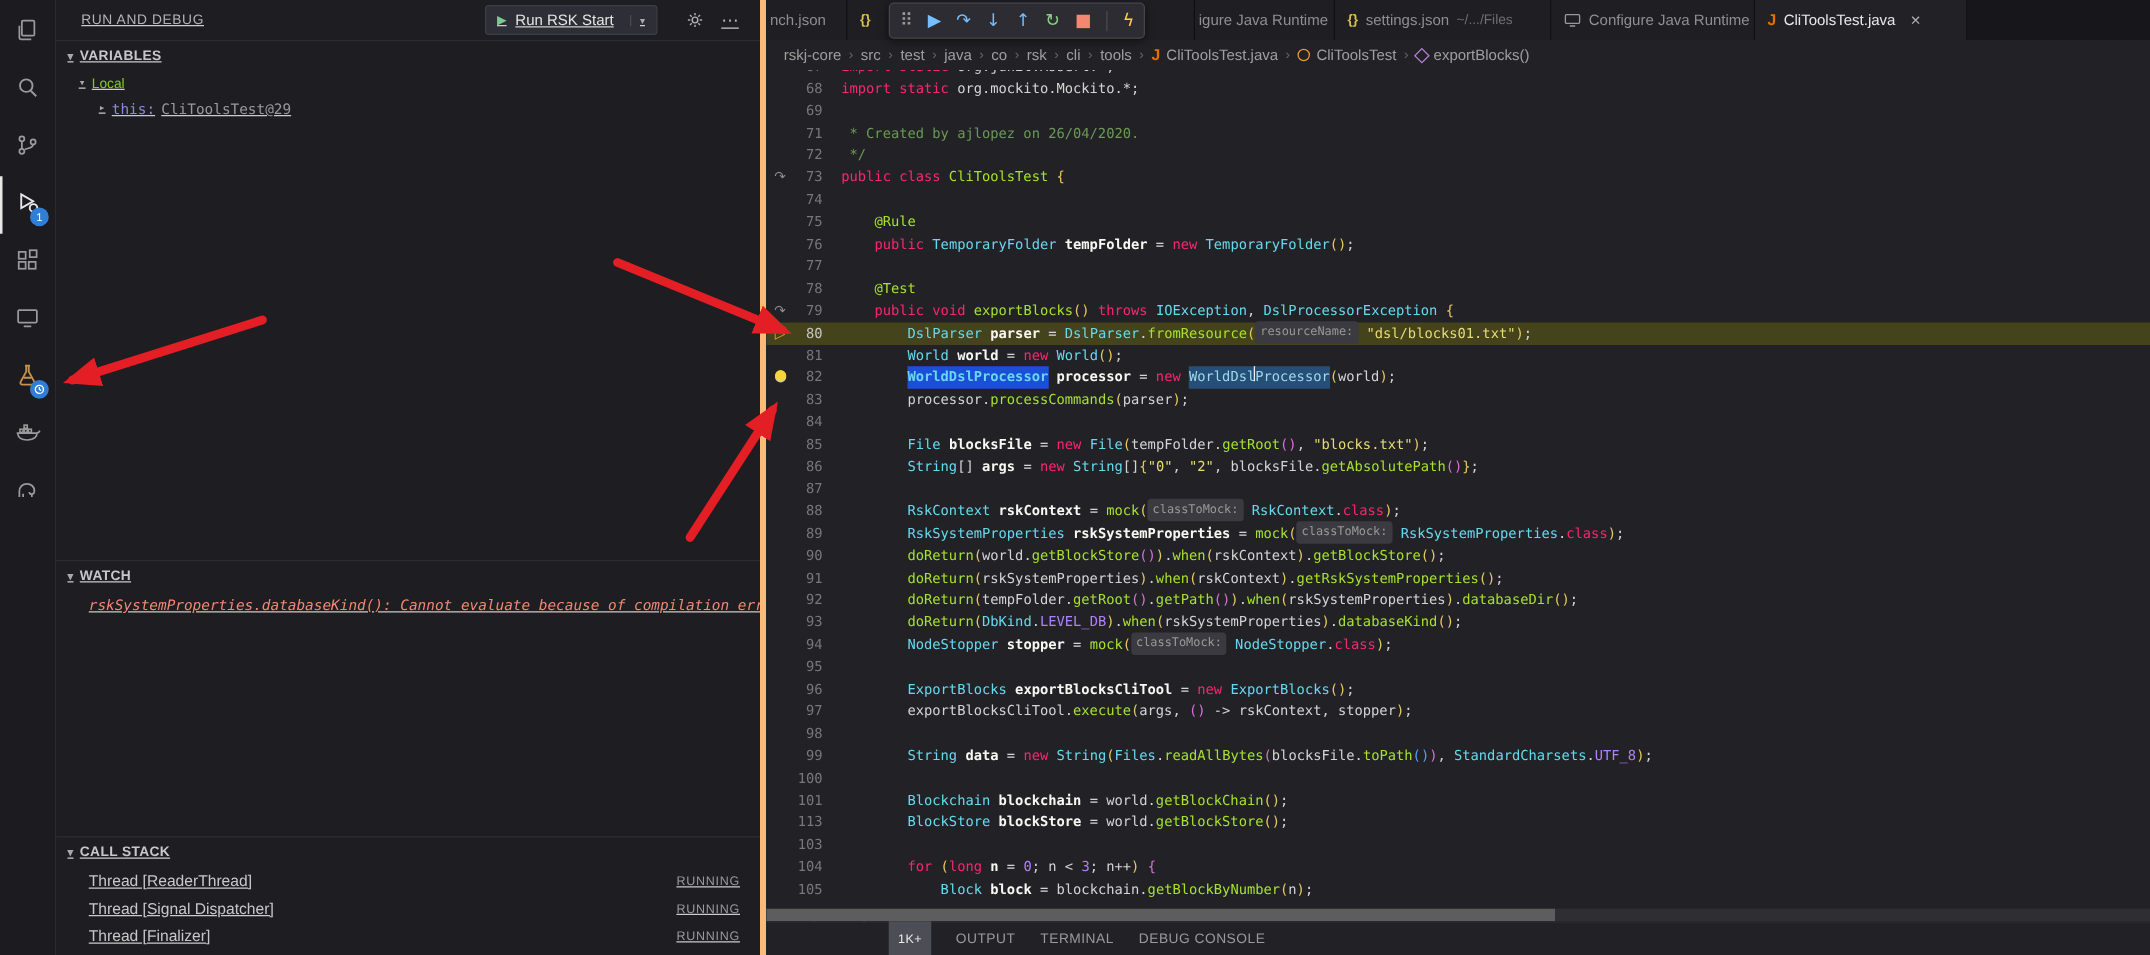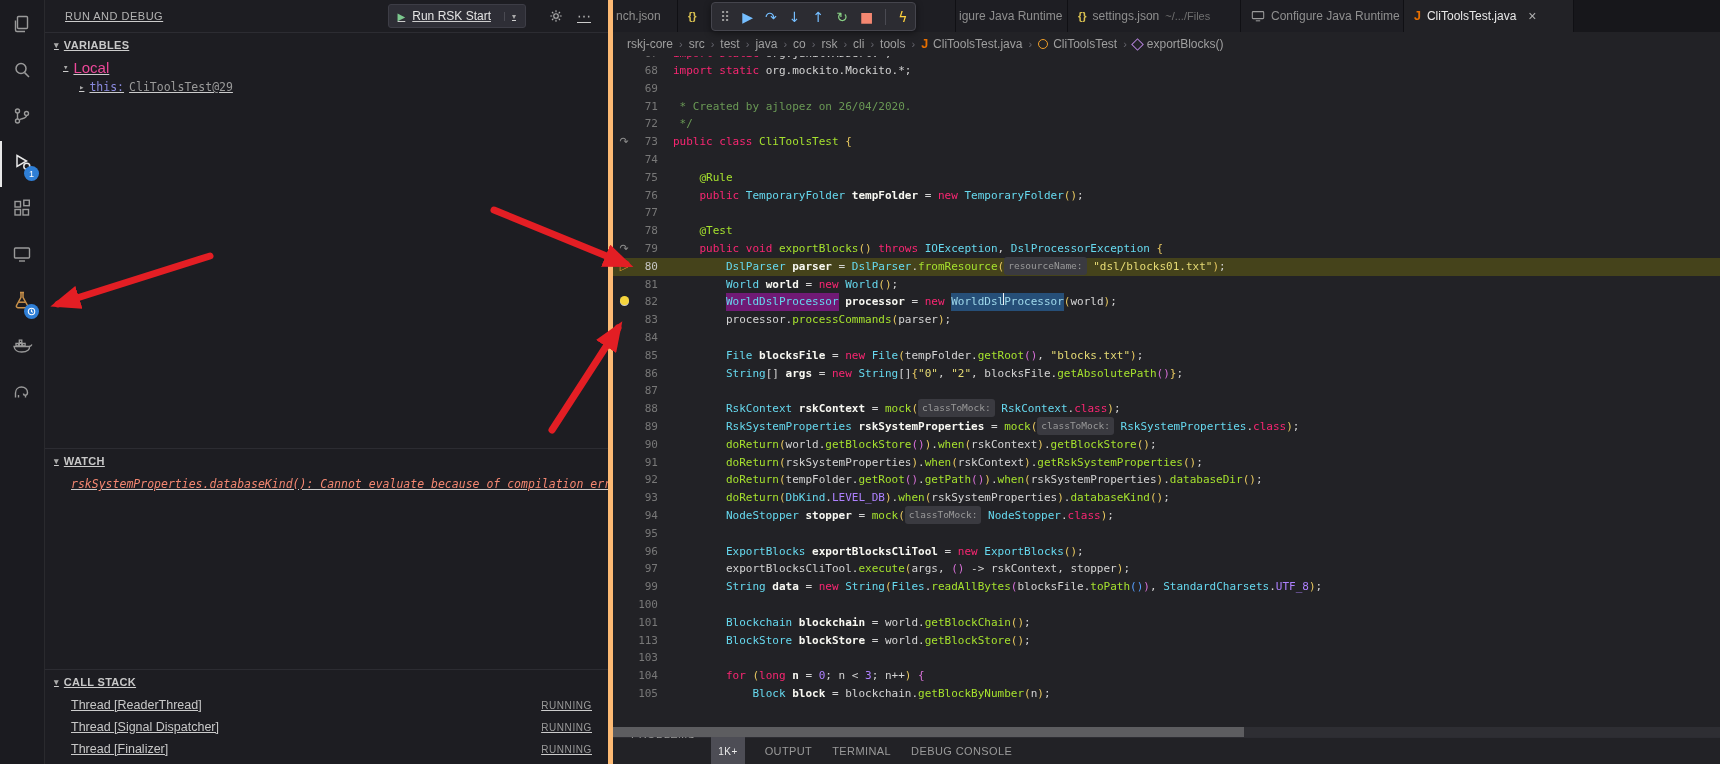--- a/index.html
+++ b/index.html
@@ -28,21 +28,21 @@
     font-weight:700;color:#c8c8c8;letter-spacing:.3px;flex:none;cursor:pointer;}
   .chev{color:#a8a8a8;font-size:9px;}
   .sec-vars{height:415px;}
   .sec-watch{height:220px;}
   .sec-stack{flex:1;}
   .tree-row{height:20px;display:flex;align-items:center;gap:5px;padding-left:18px;
     font-family:"DejaVu Sans Mono",monospace;font-size:11.5px;cursor:pointer;}
   .tree-row.lvl2{padding-left:34px;}
   .var-name{color:#8a8ade;}
   .var-value{color:#9a9a9a;}
-  .scope-label{color:#ec4899;font-family:"Liberation Sans",sans-serif;font-size:15px;}
+  .scope-label{color:#84cc16;font-family:"Liberation Sans",sans-serif;font-size:11px;}
   .watch-item{height:22px;line-height:22px;padding-left:26px;color:#f48771;font-style:italic;
     font-family:"DejaVu Sans Mono",monospace;font-size:11.5px;white-space:nowrap;overflow:hidden;cursor:pointer;}
   .thread-row{height:22px;display:flex;align-items:center;padding:0 16px 0 26px;font-size:12.5px;
     color:#c8c8c8;flex:none;cursor:pointer;justify-content:space-between;}
   .thread-status{margin-left:auto;font-size:10px;color:#9a9a9a;letter-spacing:.6px;}
 
   
   .main{flex:1;min-width:0;display:flex;flex-direction:column;position:relative;background:#222226;}
   .tabbar{height:32px;background:#17171b;display:flex;position:relative;flex:none;}
   .tab{display:flex;align-items:center;gap:6px;padding:0 10px;background:#1e1e23;border-right:1px solid #101014;
@@ -77,21 +77,21 @@
   .gutter .num{flex:1;text-align:right;color:#787878;padding-right:15px;}
   .num.cur{color:#c6c6c6;}
   .mk-loop{color:#8c8c8c;font-size:11px;}
   .mk-step{color:#e7a42c;font-weight:700;font-size:11px;}
   .mk-bulb{width:9px;height:9px;border-radius:50%;background:#f5d43c;display:inline-block;box-shadow:0 1px 0 #c9c9c9;}
   .tk-k{color:#f92672}.tk-t{color:#66d9ef}.tk-m{color:#a6e22e}.tk-s{color:#e6db74}
   .tk-cn{color:#ae81ff}.tk-c{color:#6a9955}.tk-p{color:#d4d4d4}.tk-an{color:#a6e22e}
   .tk-cl{color:#a6e22e}.tk-v{color:#f8f8f2;font-weight:600}
   .tk-br{color:#e8c860}.tk-br2{color:#d770d7}.tk-br3{color:#579fff}
   .tk-h{background:#3a3a40;color:#999;border-radius:3px;padding:0 4px;font-size:9.5px;position:relative;top:-1px;}
-  .tk-thl{color:#66d9ef;background:#701a75;}
+  .tk-thl{color:#66d9ef;background:#1d4ed8;font-weight:bold;}
   .tk-tsel{color:#9fd8ea;background:#264f78;}
   .tk-caret{display:inline-block;width:2px;height:12px;background:#f2f2f2;vertical-align:middle;margin:0 -1px;}
   .hscrollbar{position:absolute;left:0;right:0;bottom:26px;height:10px;background:rgba(70,70,76,.35);z-index:4;}
   .hscroll-thumb{position:absolute;left:0;top:0;bottom:0;width:57%;background:rgba(150,150,150,.45);cursor:pointer;}
 
   .panelbar{height:26px;display:flex;align-items:center;gap:20px;padding-left:18px;border-top:1px solid #2c2c32;
     background:#222226;font-size:11px;color:#9a9a9a;letter-spacing:.4px;flex:none;}
   .panel-tab{display:flex;align-items:flex-start;gap:16px;cursor:pointer;}
   .badge{background:#4d4d55;color:#ececec;border-radius:9px;padding:16px 7px;font-size:10px;height:15px;line-height:15px;}
 
@@ -357,20 +357,21 @@
           <div class="code-line"><span class="gutter"><span class="marker"></span><span class="num">88</span></span><span class="tk-p">        </span><span class="tk-t">RskContext</span><span class="tk-p"> </span><span class="tk-v">rskContext</span><span class="tk-p"> = </span><span class="tk-m">mock</span><span class="tk-br">(</span><span class="tk-h">classToMock:</span><span class="tk-p"> </span><span class="tk-t">RskContext</span><span class="tk-p">.</span><span class="tk-k">class</span><span class="tk-br">)</span><span class="tk-p">;</span></div>
           <div class="code-line"><span class="gutter"><span class="marker"></span><span class="num">89</span></span><span class="tk-p">        </span><span class="tk-t">RskSystemProperties</span><span class="tk-p"> </span><span class="tk-v">rskSystemProperties</span><span class="tk-p"> = </span><span class="tk-m">mock</span><span class="tk-br">(</span><span class="tk-h">classToMock:</span><span class="tk-p"> </span><span class="tk-t">RskSystemProperties</span><span class="tk-p">.</span><span class="tk-k">class</span><span class="tk-br">)</span><span class="tk-p">;</span></div>
           <div class="code-line"><span class="gutter"><span class="marker"></span><span class="num">90</span></span><span class="tk-p">        </span><span class="tk-m">doReturn</span><span class="tk-br">(</span><span class="tk-p">world.</span><span class="tk-m">getBlockStore</span><span class="tk-br2">()</span><span class="tk-br">)</span><span class="tk-p">.</span><span class="tk-m">when</span><span class="tk-br">(</span><span class="tk-p">rskContext</span><span class="tk-br">)</span><span class="tk-p">.</span><span class="tk-m">getBlockStore</span><span class="tk-br">()</span><span class="tk-p">;</span></div>
           <div class="code-line"><span class="gutter"><span class="marker"></span><span class="num">91</span></span><span class="tk-p">        </span><span class="tk-m">doReturn</span><span class="tk-br">(</span><span class="tk-p">rskSystemProperties</span><span class="tk-br">)</span><span class="tk-p">.</span><span class="tk-m">when</span><span class="tk-br">(</span><span class="tk-p">rskContext</span><span class="tk-br">)</span><span class="tk-p">.</span><span class="tk-m">getRskSystemProperties</span><span class="tk-br">()</span><span class="tk-p">;</span></div>
           <div class="code-line"><span class="gutter"><span class="marker"></span><span class="num">92</span></span><span class="tk-p">        </span><span class="tk-m">doReturn</span><span class="tk-br">(</span><span class="tk-p">tempFolder.</span><span class="tk-m">getRoot</span><span class="tk-br2">()</span><span class="tk-p">.</span><span class="tk-m">getPath</span><span class="tk-br2">()</span><span class="tk-br">)</span><span class="tk-p">.</span><span class="tk-m">when</span><span class="tk-br">(</span><span class="tk-p">rskSystemProperties</span><span class="tk-br">)</span><span class="tk-p">.</span><span class="tk-m">databaseDir</span><span class="tk-br">()</span><span class="tk-p">;</span></div>
           <div class="code-line"><span class="gutter"><span class="marker"></span><span class="num">93</span></span><span class="tk-p">        </span><span class="tk-m">doReturn</span><span class="tk-br">(</span><span class="tk-t">DbKind</span><span class="tk-p">.</span><span class="tk-cn">LEVEL_DB</span><span class="tk-br">)</span><span class="tk-p">.</span><span class="tk-m">when</span><span class="tk-br">(</span><span class="tk-p">rskSystemProperties</span><span class="tk-br">)</span><span class="tk-p">.</span><span class="tk-m">databaseKind</span><span class="tk-br">()</span><span class="tk-p">;</span></div>
           <div class="code-line"><span class="gutter"><span class="marker"></span><span class="num">94</span></span><span class="tk-p">        </span><span class="tk-t">NodeStopper</span><span class="tk-p"> </span><span class="tk-v">stopper</span><span class="tk-p"> = </span><span class="tk-m">mock</span><span class="tk-br">(</span><span class="tk-h">classToMock:</span><span class="tk-p"> </span><span class="tk-t">NodeStopper</span><span class="tk-p">.</span><span class="tk-k">class</span><span class="tk-br">)</span><span class="tk-p">;</span></div>
           <div class="code-line"><span class="gutter"><span class="marker"></span><span class="num">95</span></span></div>
           <div class="code-line"><span class="gutter"><span class="marker"></span><span class="num">96</span></span><span class="tk-p">        </span><span class="tk-t">ExportBlocks</span><span class="tk-p"> </span><span class="tk-v">exportBlocksCliTool</span><span class="tk-p"> = </span><span class="tk-k">new </span><span class="tk-t">ExportBlocks</span><span class="tk-br">()</span><span class="tk-p">;</span></div>
           <div class="code-line"><span class="gutter"><span class="marker"></span><span class="num">97</span></span><span class="tk-p">        </span><span class="tk-p">exportBlocksCliTool.</span><span class="tk-m">execute</span><span class="tk-br">(</span><span class="tk-p">args, </span><span class="tk-br2">()</span><span class="tk-p"> -&gt; rskContext, stopper</span><span class="tk-br">)</span><span class="tk-p">;</span></div>
+          <div class="code-line"><span class="gutter"><span class="marker"></span><span class="num">98</span></span></div>
           <div class="code-line"><span class="gutter"><span class="marker"></span><span class="num">99</span></span><span class="tk-p">        </span><span class="tk-t">String</span><span class="tk-p"> </span><span class="tk-v">data</span><span class="tk-p"> = </span><span class="tk-k">new </span><span class="tk-t">String</span><span class="tk-br">(</span><span class="tk-t">Files</span><span class="tk-p">.</span><span class="tk-m">readAllBytes</span><span class="tk-br2">(</span><span class="tk-p">blocksFile.</span><span class="tk-m">toPath</span><span class="tk-br3">()</span><span class="tk-br2">)</span><span class="tk-p">, </span><span class="tk-t">StandardCharsets</span><span class="tk-p">.</span><span class="tk-cn">UTF_8</span><span class="tk-br">)</span><span class="tk-p">;</span></div>
           <div class="code-line"><span class="gutter"><span class="marker"></span><span class="num">100</span></span></div>
           <div class="code-line"><span class="gutter"><span class="marker"></span><span class="num">101</span></span><span class="tk-p">        </span><span class="tk-t">Blockchain</span><span class="tk-p"> </span><span class="tk-v">blockchain</span><span class="tk-p"> = world.</span><span class="tk-m">getBlockChain</span><span class="tk-br">()</span><span class="tk-p">;</span></div>
           <div class="code-line"><span class="gutter"><span class="marker"></span><span class="num">113</span></span><span class="tk-p">        </span><span class="tk-t">BlockStore</span><span class="tk-p"> </span><span class="tk-v">blockStore</span><span class="tk-p"> = world.</span><span class="tk-m">getBlockStore</span><span class="tk-br">()</span><span class="tk-p">;</span></div>
           <div class="code-line"><span class="gutter"><span class="marker"></span><span class="num">103</span></span></div>
           <div class="code-line"><span class="gutter"><span class="marker"></span><span class="num">104</span></span><span class="tk-p">        </span><span class="tk-k">for </span><span class="tk-br">(</span><span class="tk-k">long </span><span class="tk-v">n</span><span class="tk-p"> = </span><span class="tk-cn">0</span><span class="tk-p">; n &lt; </span><span class="tk-cn">3</span><span class="tk-p">; n++</span><span class="tk-br">)</span><span class="tk-p"> </span><span class="tk-br2">{</span></div>
           <div class="code-line"><span class="gutter"><span class="marker"></span><span class="num">105</span></span><span class="tk-p">            </span><span class="tk-t">Block</span><span class="tk-p"> </span><span class="tk-v">block</span><span class="tk-p"> = blockchain.</span><span class="tk-m">getBlockByNumber</span><span class="tk-br">(</span><span class="tk-p">n</span><span class="tk-br">)</span><span class="tk-p">;</span></div>
         </div>
       <div class="hscrollbar" style="bottom:0;">
         <div class="hscroll-thumb"></div>

